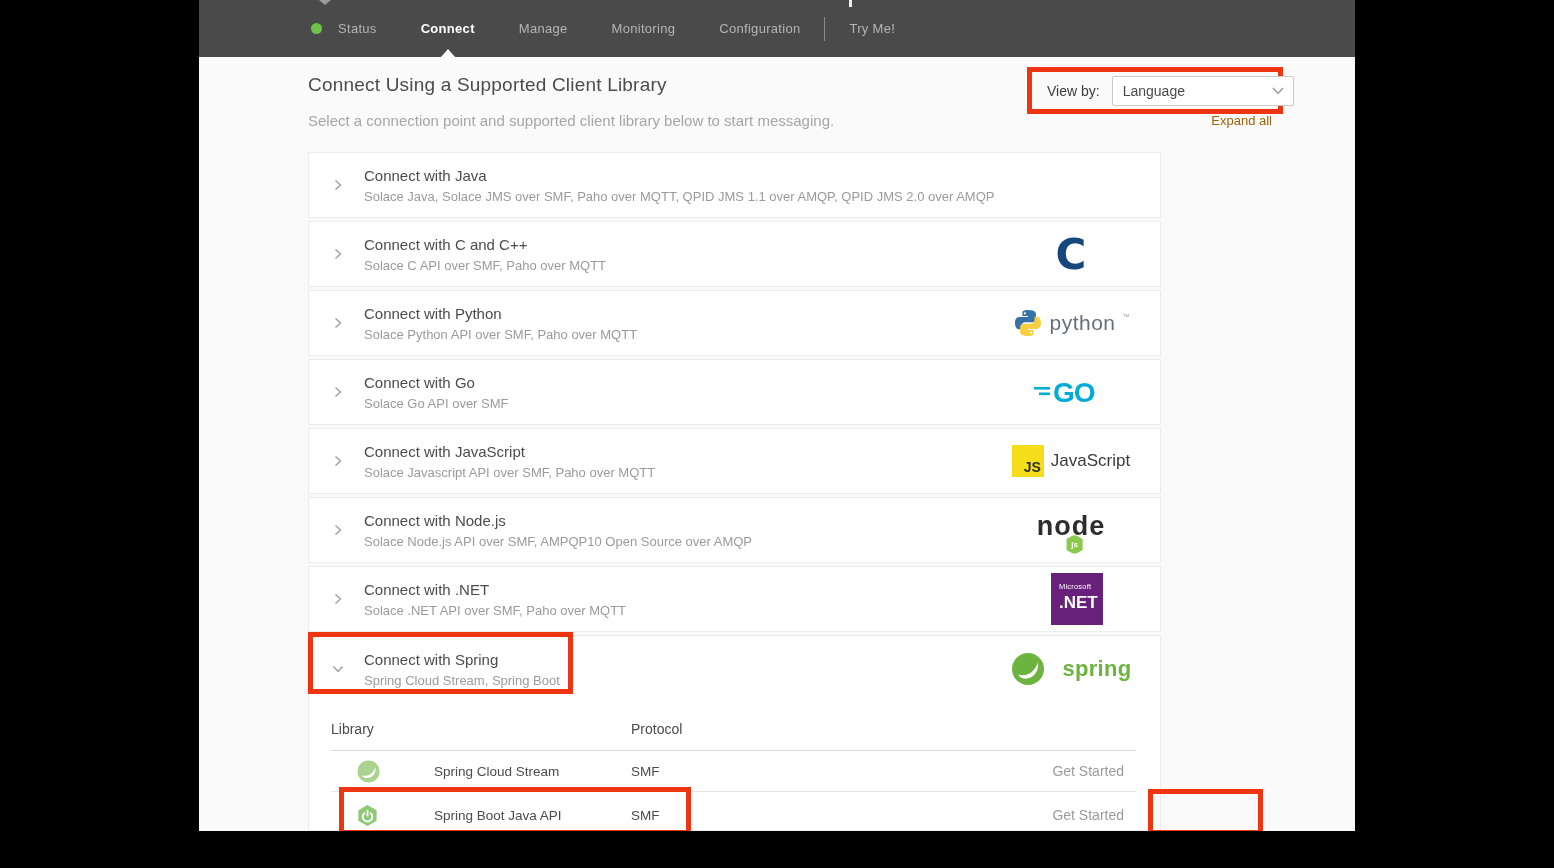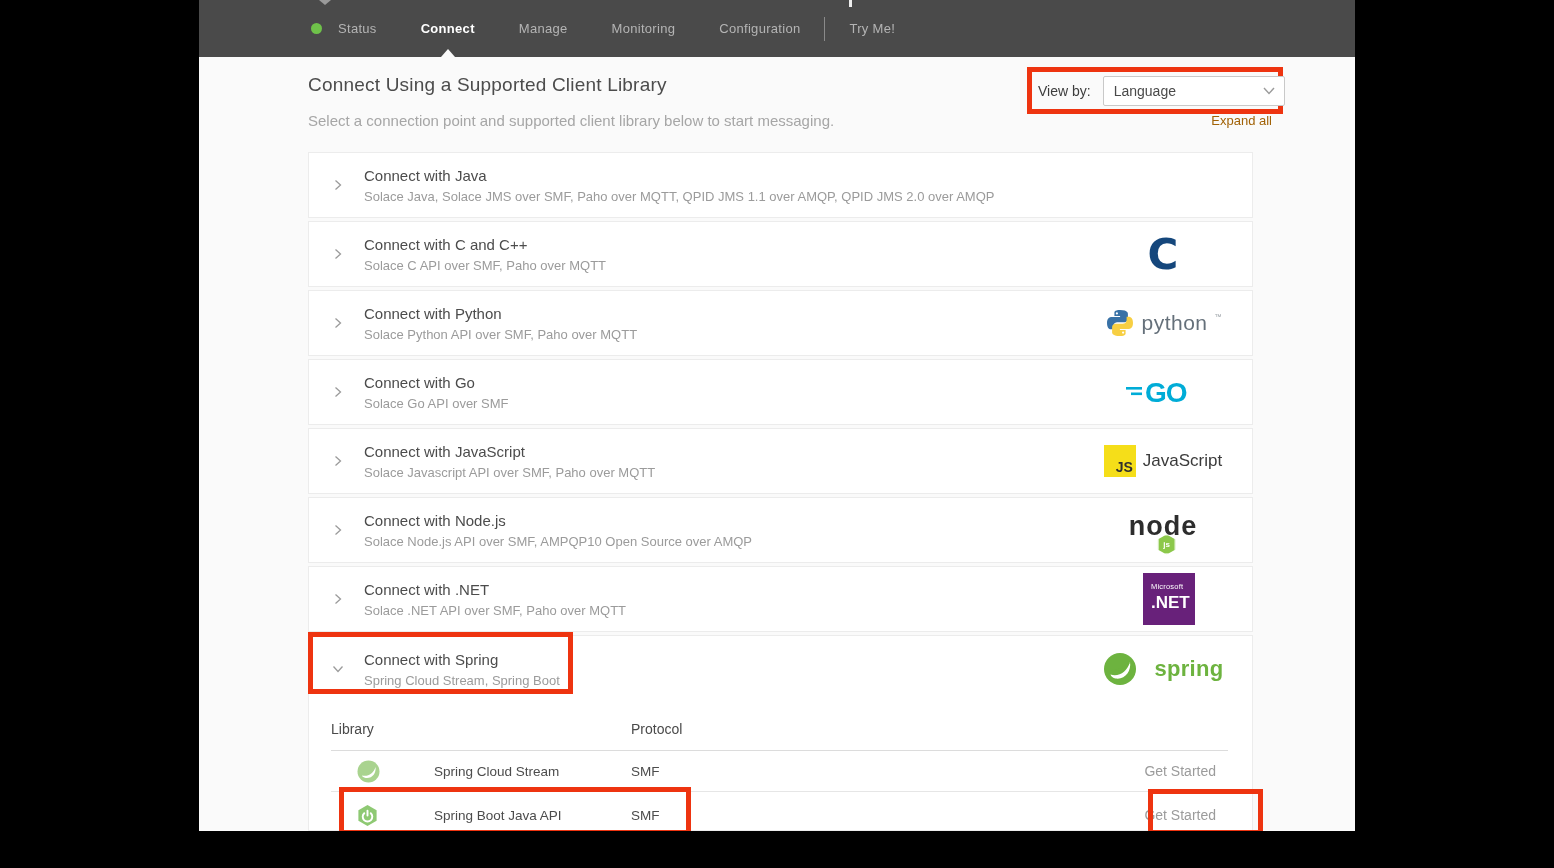--- a/index.html
+++ b/index.html
@@ -30,31 +30,31 @@
   .tab.active::after{
     content:"";position:absolute;bottom:0;left:50%;transform:translateX(-50%);
     border-left:7px solid transparent;border-right:7px solid transparent;border-bottom:8px solid #fafafa;
   }
   .nav-divider{width:1px;height:24px;background:#8a8a8a;margin:0 -20px;}
   
   .page-title{position:absolute;left:109px;top:74px;font-size:19px;font-weight:500;color:#4c4c4c;letter-spacing:.2px;}
   .page-subtitle{position:absolute;left:109px;top:112px;font-size:15px;color:#a6a6a6;}
   .viewby-box{
     position:absolute;left:828px;top:67px;width:256px;height:47px;box-sizing:border-box;
-    border:5px solid #ee3410;display:flex;align-items:center;padding-left:6px;background:transparent;
+    border:5px solid #ee3410;display:flex;align-items:center;padding-left:15px;background:transparent;
   }
   .viewby-label{font-size:14px;color:#3d3d3d;margin-right:12px;white-space:nowrap;}
   .viewby-select{
     flex:0 0 auto;width:182px;height:30px;box-sizing:border-box;background:#fff;
     border:1px solid #c9c9c9;border-radius:2px;display:flex;align-items:center;
     justify-content:space-between;padding:0 9px 0 10px;font-size:14px;color:#4a4a4a;cursor:pointer;
   }
   .expand-all{position:absolute;right:83px;top:113px;font-size:13px;color:#a16207;cursor:pointer;}
   
-  .cards{position:absolute;left:109px;top:152px;width:945px;}
+  .cards{position:absolute;left:109px;top:152px;width:853px;}
   .card{
     background:#fff;border:1px solid #ececec;box-sizing:border-box;height:66px;
     margin-bottom:3px;position:relative;display:flex;align-items:center;
   }
   .card.expanded{height:196px;display:block;overflow:hidden;margin-bottom:0;}
   .card-head{display:flex;align-items:center;height:66px;position:relative;cursor:pointer;}
   .chev{position:absolute;left:22px;top:50%;transform:translateY(-50%);width:14px;height:14px;}
   .card-text{margin-left:55px;}
   .card-title{font-size:15px;font-weight:500;color:#4c4c4c;margin-bottom:5px;}
   .card-sub{font-size:13px;color:#9b9b9b;}

